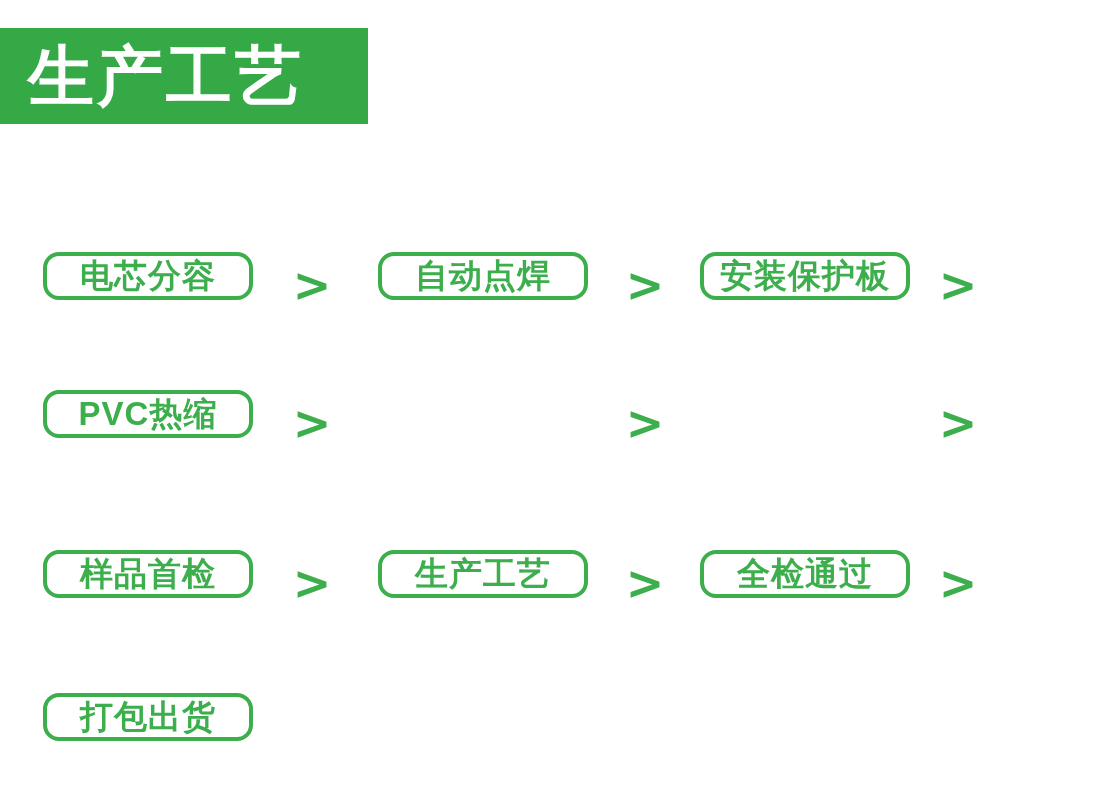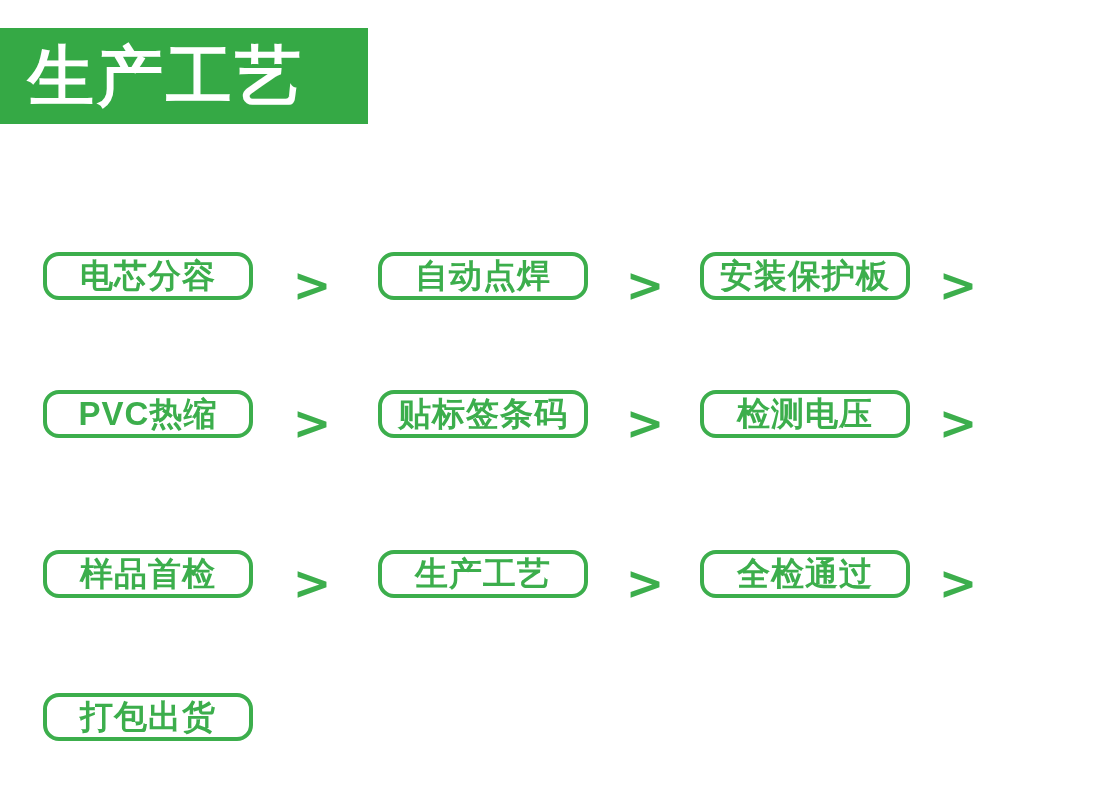--- a/index.html
+++ b/index.html
@@ -97,27 +97,21 @@
   <span class="arrow ax2 ay1">&gt;</span>
   <div class="step r1 c3">
     <span class="step-label">安装保护板</span>
   </div>
   <span class="arrow ax3 ay1">&gt;</span>
 
   <div class="step r2 c1">
     <span class="step-label">PVC热缩</span>
   </div>
   <span class="arrow ax1 ay2">&gt;</span>
-  <div class="step r2 c2">
-    <span class="step-label">贴标签条码</span>
-  </div>
   <span class="arrow ax2 ay2">&gt;</span>
-  <div class="step r2 c3">
-    <span class="step-label">检测电压</span>
-  </div>
   <span class="arrow ax3 ay2">&gt;</span>
 
   <div class="step r3 c1">
     <span class="step-label">样品首检</span>
   </div>
   <span class="arrow ax1 ay3">&gt;</span>
   <div class="step r3 c2">
     <span class="step-label">生产工艺</span>
   </div>
   <span class="arrow ax2 ay3">&gt;</span>

